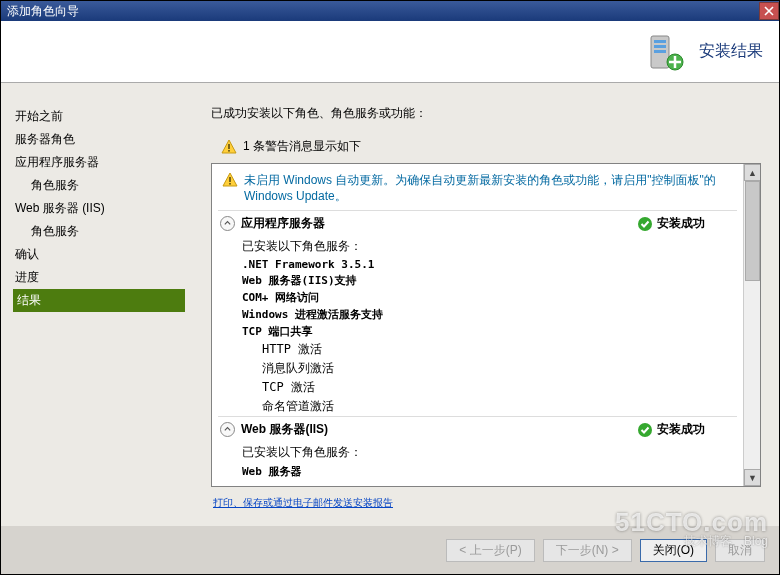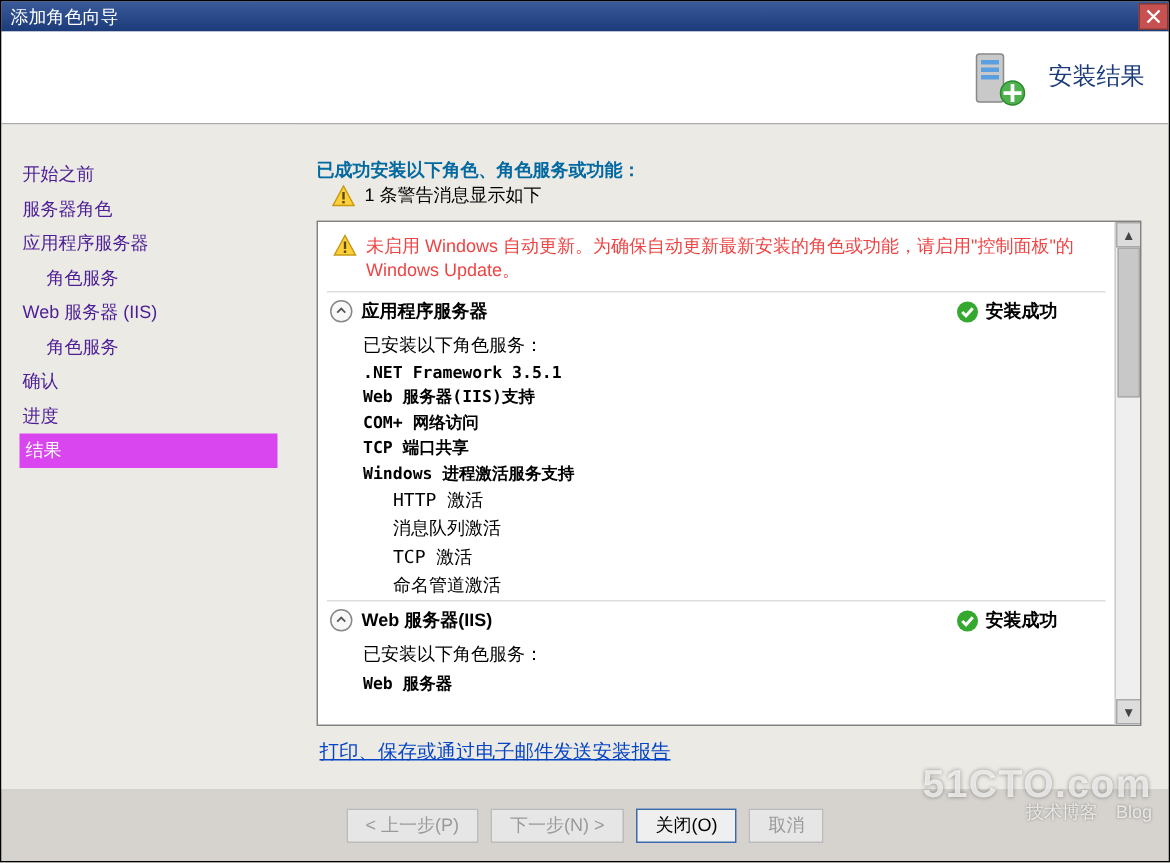--- a/index.html
+++ b/index.html
@@ -6,45 +6,45 @@
 body { font-family: "Microsoft YaHei", SimSun, Tahoma, sans-serif; font-size: 12px; background: #d6d3ce; width: 780px; height: 575px; overflow: hidden; position: relative; }
 .window { width: 780px; height: 575px; border: 1px solid #000; background: #d6d3ce; display: flex; flex-direction: column; }
 .titlebar { background: linear-gradient(#3a5a9a,#1a3a7a); color: #fff; height: 20px; display: flex; align-items: center; justify-content: space-between; padding-left: 6px; }
 .titlebar-text { font-size: 12px; }
 .close-btn { width: 20px; height: 18px; background: #c75050; color: #fff; display: flex; align-items: center; justify-content: center; font-size: 12px; cursor: pointer; border: 1px solid #7a3a3a; }
 .header { background: #fff; height: 62px; display: flex; align-items: center; padding: 0 16px; border-bottom: 1px solid #aaa; justify-content: flex-end; }
 .header-icon { width: 40px; height: 40px; margin-right: 14px; position: relative; }
 .header-title { font-size: 16px; color: #1a3a7a; font-weight: normal; }
 .body { flex: 1; display: flex; background: #eceae5; overflow: hidden; }
 .sidebar { width: 196px; background: #eceae5; padding: 22px 12px; }
-.sidebar-item { color: #4c1d95; padding: 3px 2px; cursor: pointer; font-size: 12px; }
+.sidebar-item { color: #000000; padding: 3px 2px; cursor: pointer; font-size: 12px; }
 .sidebar-item.indent { padding-left: 18px; }
-.sidebar-item.selected { background: #d946ef; color: #fff; padding-left: 4px; }
+.sidebar-item.selected { background: #4d7c0f; color: #fff; padding-left: 4px; }
 .main { flex: 1; padding: 22px 18px 8px 14px; display: flex; flex-direction: column; }
-.intro { font-size: 12px; color: #0369a1; margin-bottom: 0; font-weight: bold; }
+.intro { font-size: 12px; color: #000000; margin-bottom: 16px; }
 .warn-line { display: flex; align-items: center; gap: 6px; margin-left: 10px; margin-bottom: 8px; font-size: 12px; }
 .content-box { flex: 1; background: #fff; border: 1px solid #828282; overflow: hidden; position: relative; }
 .scroll-area { position: absolute; left: 0; top: 0; right: 17px; bottom: 0; overflow: hidden; padding: 6px 6px; }
 .scrollbar { position: absolute; right: 0; top: 0; width: 17px; height: 100%; background: #efefef; border-left: 1px solid #ccc; }
 .scroll-btn { width: 17px; height: 17px; background: #dcdcdc; border: 1px solid #aaa; display: flex; align-items: center; justify-content: center; font-size: 9px; color: #444; }
 .scroll-thumb { width: 15px; height: 100px; background: #c8c8c8; border: 1px solid #aaa; margin-left: 1px; margin-top: 0px; }
 .note-box { display: flex; align-items: flex-start; gap: 6px; padding: 2px 4px 6px 4px; }
-.note-text { font-size: 12px; color: #ef4444; line-height: 1.35; }
+.note-text { font-size: 12px; color: #0369a1; line-height: 1.35; }
 .section-head { display: flex; align-items: center; gap: 6px; padding: 4px 2px; border-top: 1px solid #ddd; }
 .collapse-icon { width: 15px; height: 15px; border: 1px solid #888; border-radius: 50%; display: flex; align-items: center; justify-content: center; font-size: 9px; color: #555; background: #f8f8f8; }
 .section-title { font-weight: bold; font-size: 12px; flex: 0 0 auto; }
 .status { display: flex; align-items: center; gap: 4px; margin-left: auto; margin-right: 30px; font-weight: bold; font-size: 12px; }
 .subintro { font-size: 12px; padding: 2px 2px 2px 24px; }
 .item-list { padding-left: 24px; }
 .item-list .item { font-family: SimSun, monospace; font-size: 11px; font-weight: bold; padding: 1px 0; }
 .subitem-list { padding-left: 20px; }
 .subitem { font-family: SimSun, monospace; font-size: 12px; padding: 1px 0; }
 .link-row { padding: 8px 2px; }
-.link { color: #0645c4; text-decoration: underline; font-size: 13px; cursor: pointer; }
-.button-row { height: 48px; display: flex; align-items: center; justify-content: center; gap: 8px; padding: 0 14px; background: #d6d3ce; }
+.link { color: #0645c4; text-decoration: underline; font-size: 10px; cursor: pointer; }
+.button-row { height: 48px; display: flex; align-items: center; justify-content: flex-end; gap: 8px; padding: 0 14px; background: #d6d3ce; }
 .btn { height: 23px; padding: 0 12px; font-size: 12px; border: 1px solid #888; background: #efefef; display: flex; align-items: center; cursor: pointer; }
 .btn.disabled { color: #9a9a9a; border-color: #bbb; background: #e6e6e6; cursor: default; }
 .btn.primary { border: 1px solid #3a6aaa; }
 .watermark { position: absolute; right: 12px; bottom: 28px; color: rgba(255,255,255,0.72); font-family: Arial,sans-serif; pointer-events: none; text-align: right; line-height: 1; }
 .watermark .big { font-size: 26px; font-weight: bold; letter-spacing: 1px; text-shadow: 0 0 3px rgba(0,0,0,.4); }
 .watermark .small { font-size: 12px; text-shadow: 0 0 2px rgba(0,0,0,.4); }
 .icon-warn, .icon-ok { width: 16px; height: 16px; flex: 0 0 16px; }
 </style>
 </head>
 <body>
@@ -122,22 +122,22 @@
                   <path d="M4.5 8 L7 10.5 L11.5 5.5" fill="none" stroke="#fff" stroke-width="2"></path>
                 </svg>
               <span>安装成功</span>
             </div>
           </div>
           <div class="subintro">已安装以下角色服务：</div>
           <div class="item-list">
             <div class="item">.NET Framework 3.5.1</div>
             <div class="item">Web 服务器(IIS)支持</div>
             <div class="item">COM+ 网络访问</div>
+            <div class="item">Windows 进程激活服务支持</div>
             <div class="item">TCP 端口共享</div>
-            <div class="item">Windows 进程激活服务支持</div>
             <div class="subitem-list">
               <div class="subitem">HTTP 激活</div>
               <div class="subitem">消息队列激活</div>
               <div class="subitem">TCP 激活</div>
               <div class="subitem">命名管道激活</div>
             </div>
           </div>
 
           <div class="section-head">
             <div class="collapse-icon">

